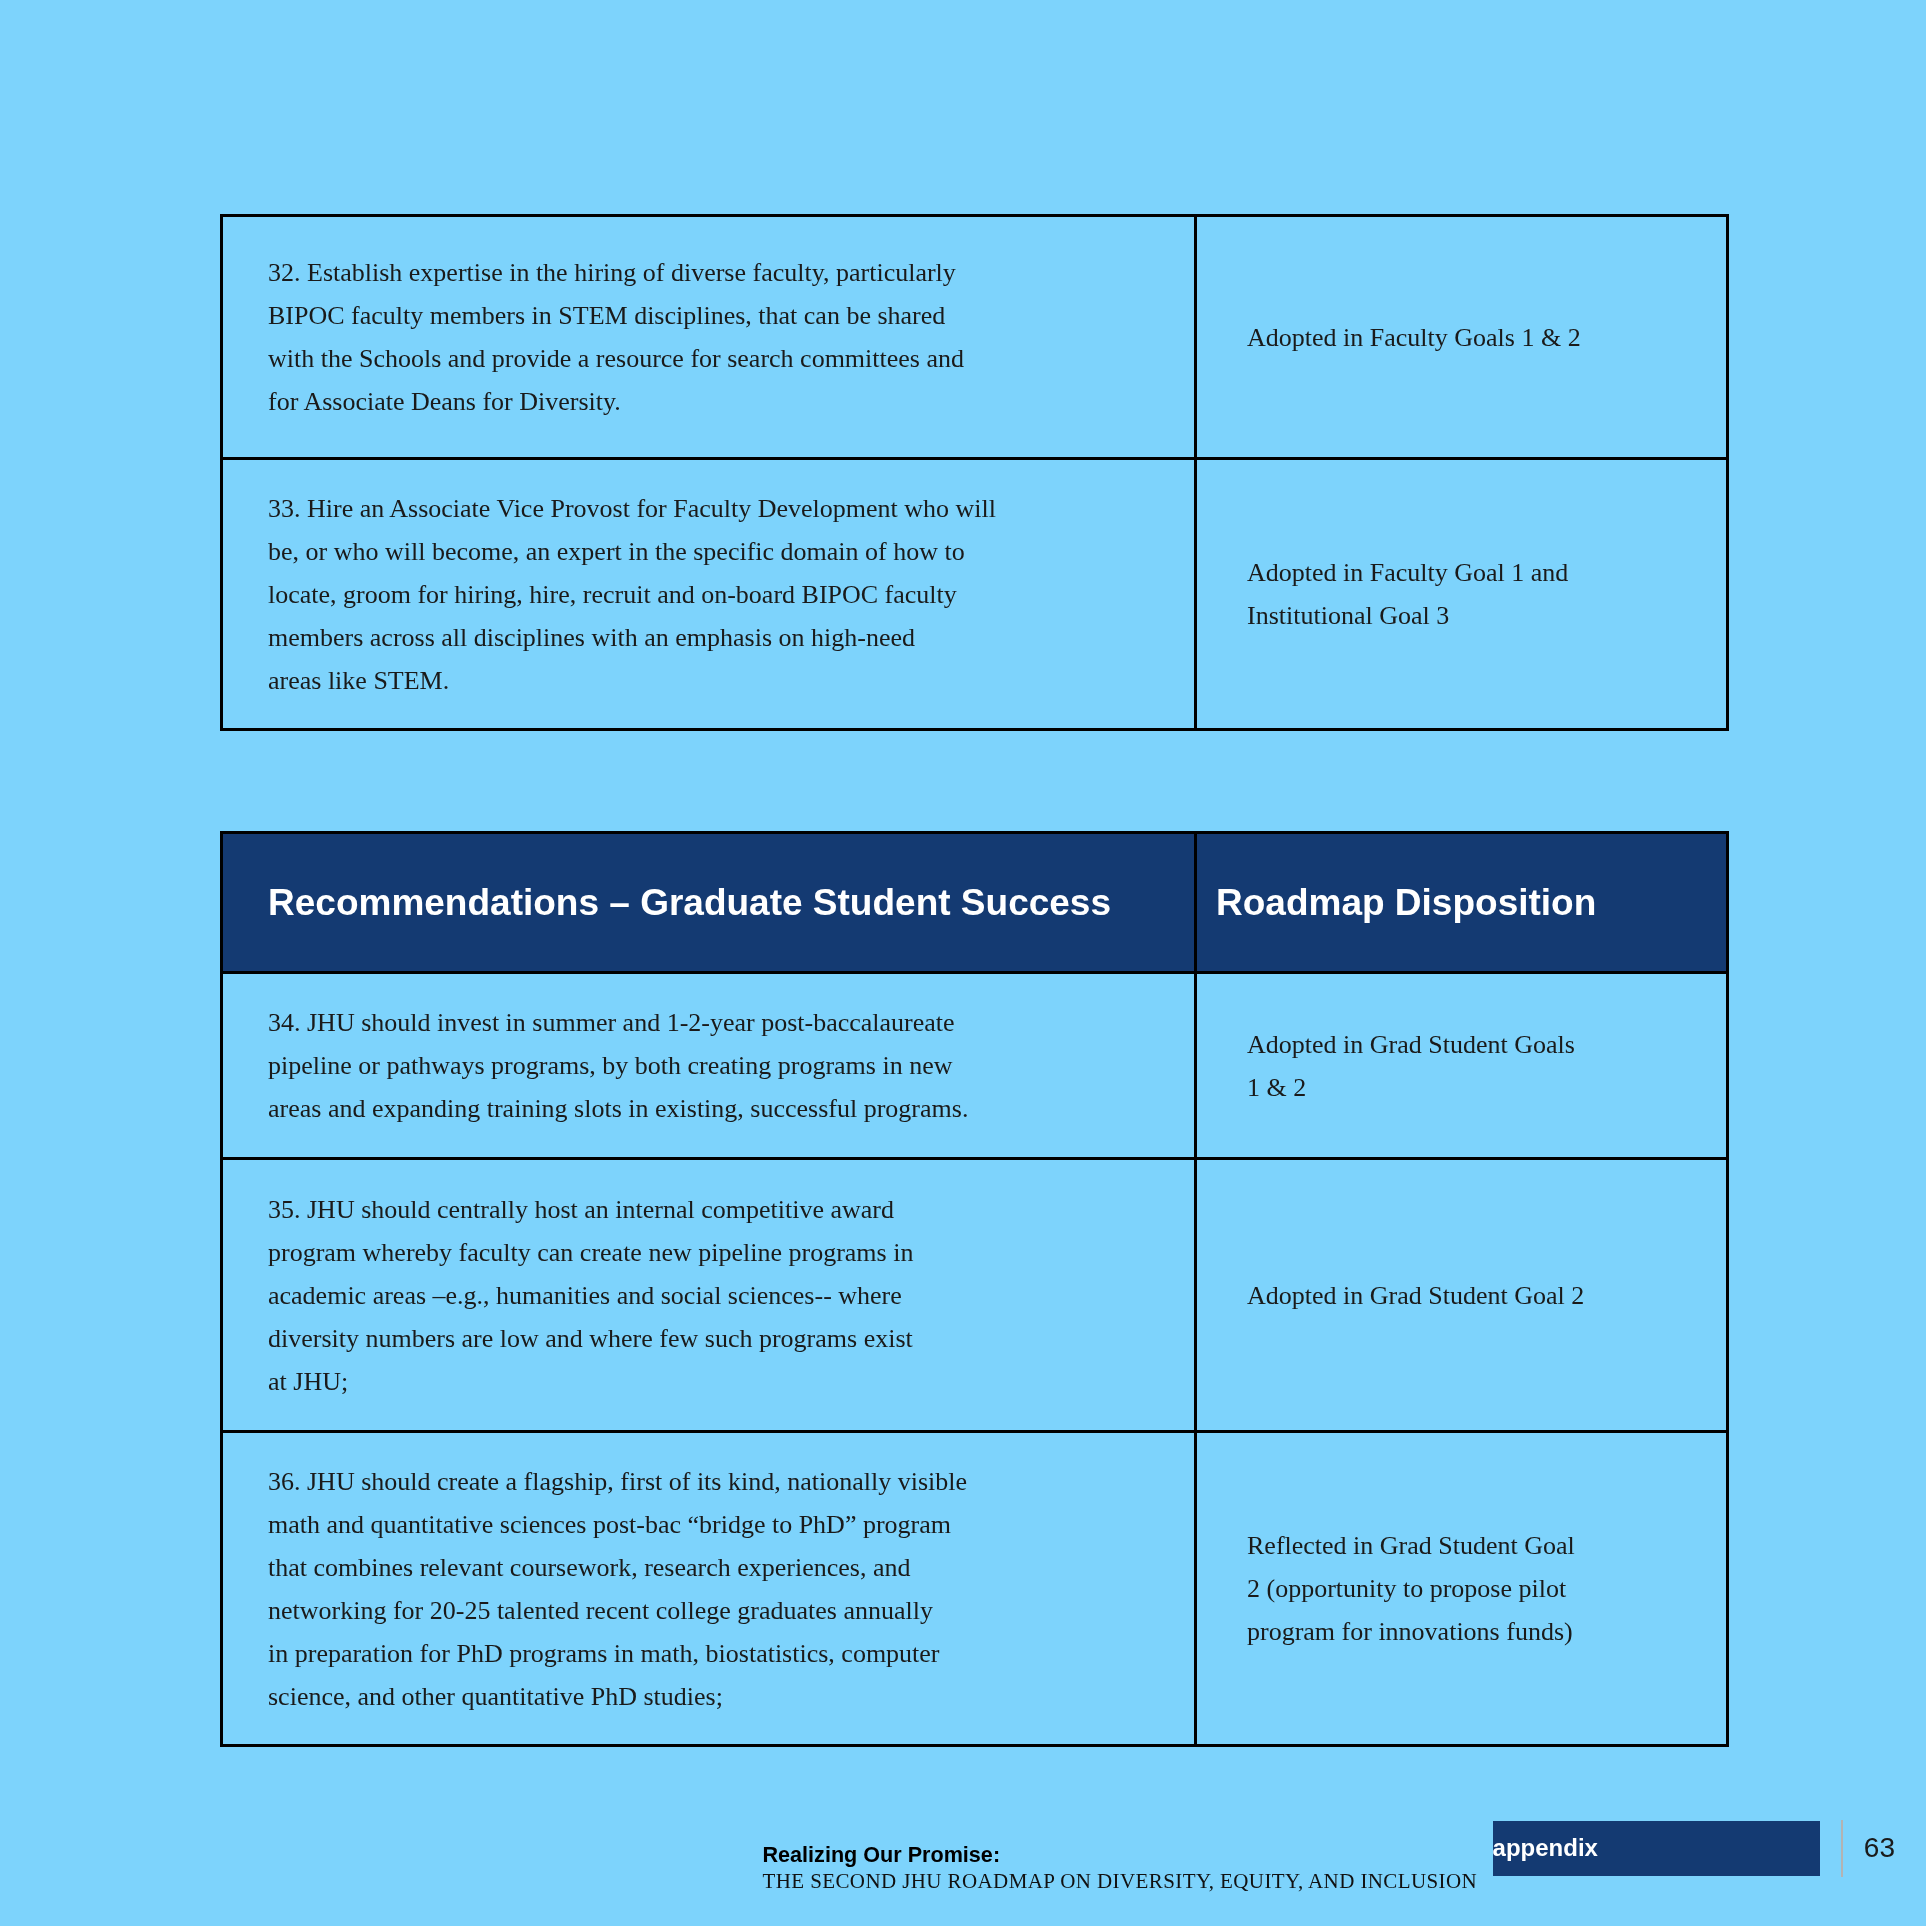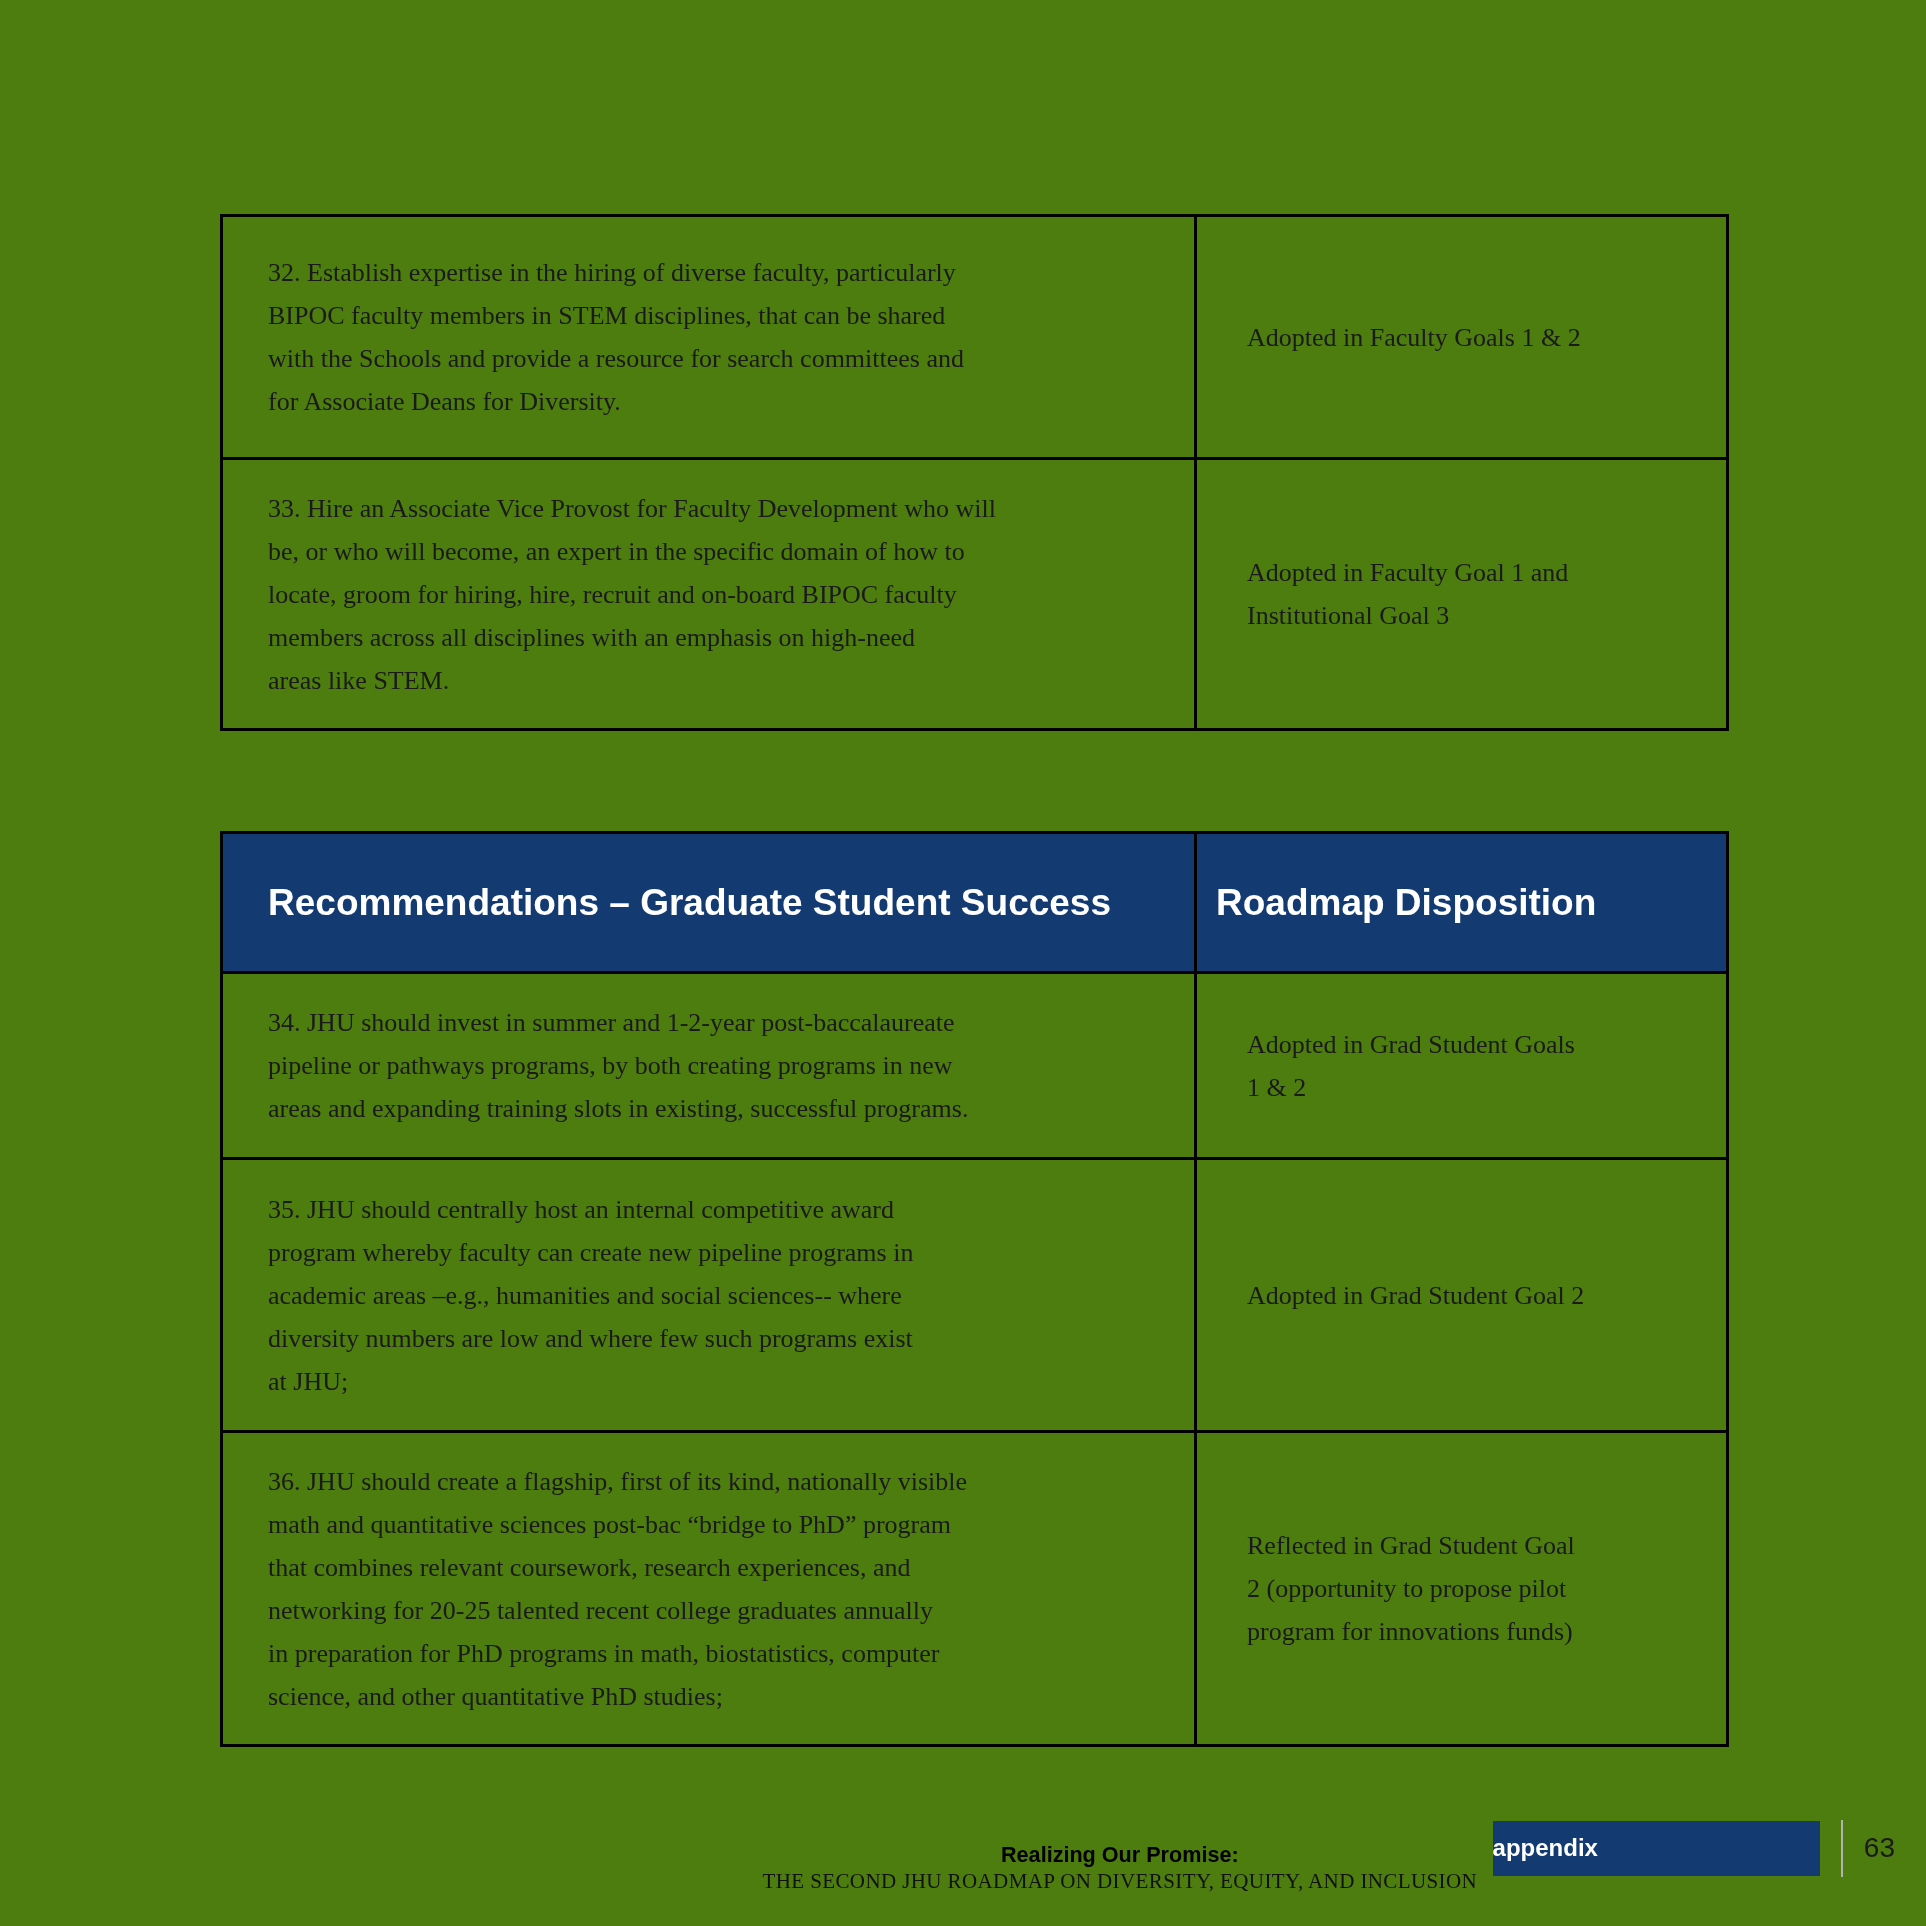--- a/index.html
+++ b/index.html
@@ -4,21 +4,21 @@
 <style>
   html, body {
     margin: 0;
     padding: 0;
     background: #ffffff;
   }
   .page {
     position: relative;
     width: 1926px;
     height: 1926px;
-    background: #4d7c0f;
+    background: #7dd3fc;
     font-family: "Liberation Serif", serif;
     color: #1a1a1a;
     overflow: hidden;
   }
 
   
   table.rec-table {
     position: absolute;
     left: 220px;
     width: 1500px;
@@ -70,21 +70,21 @@
   .footer {
     position: absolute;
     top: 1817px;
     right: 31px;
     height: 62px;
     display: flex;
     align-items: center;
     font-family: "Liberation Sans", sans-serif;
   }
   .footer-textblock {
-    text-align: center;
+    text-align: left;
     margin-right: 15.4px;
     white-space: nowrap;
     margin-top: 40px;
   }
   .footer-bold {
     font-weight: bold;
     font-size: 21.6px;
     color: #000000;
     line-height: 26px;
   }

